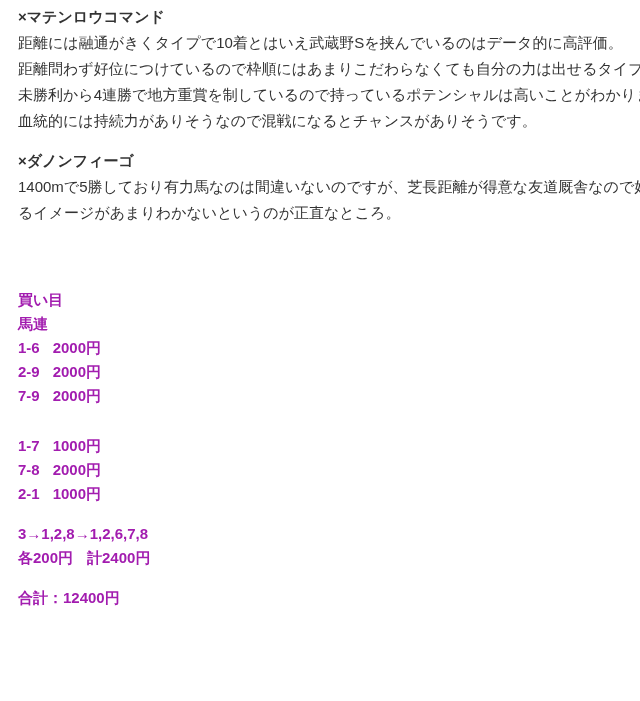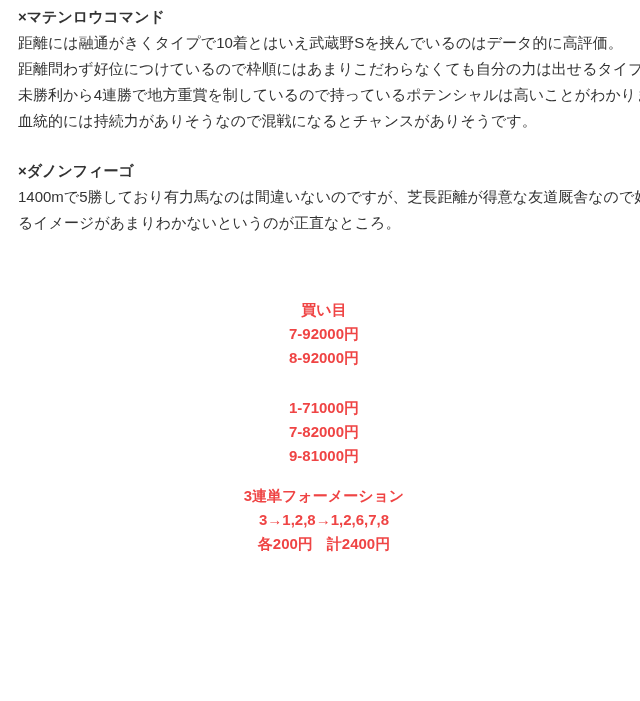--- a/index.html
+++ b/index.html
@@ -20,32 +20,32 @@
   p {
     margin: 0;
     font-size: 15px;
     line-height: 26px;
     white-space: nowrap;
   }
   .heading {
     font-weight: 700;
   }
   .section-2 {
-    margin-top: 24px;
+    margin-top: 14px;
   }
   .betting {
     margin-top: 62px;
-    color: #ef4444;
-    text-align: center;
+    color: #a21caf;
   }
   .betting p {
     line-height: 24px;
     font-weight: 700;
   }
   .bet-row span + span {
+    margin-left: 13px;
   }
   .pair span + span {
     margin-left: 14px;
     margin-top: 10px;
   }
   .spacer-26 { height: 26px; }
   .spacer-16 { height: 16px; }
 </style>
 </head>
 <body>
@@ -61,33 +61,35 @@
   </section>
 
   <section class="section-2">
     <p class="heading">×ダノンフィーゴ</p>
     <p>1400mで5勝しており有力馬なのは間違いないのですが、芝長距離が得意な友道厩舎なので好走す</p>
     <p>るイメージがあまりわかないというのが正直なところ。</p>
   </section>
 
   <section class="betting">
     <p>買い目</p>
+    <p>馬連</p>
 
+    <p class="bet-row"><span>1-6</span><span>2000円</span></p>
+    <p class="bet-row"><span>2-9</span><span>2000円</span></p>
     <p class="bet-row"><span>7-9</span><span>2000円</span></p>
-    <p class="bet-row"><span>8-9</span><span>2000円</span></p>
 
     <div class="spacer-26"></div>
 
     <p class="bet-row"><span>1-7</span><span>1000円</span></p>
     <p class="bet-row"><span>7-8</span><span>2000円</span></p>
-    <p class="bet-row"><span>9-8</span><span>1000円</span></p>
+    <p class="bet-row"><span>2-1</span><span>1000円</span></p>
 
     <div class="spacer-16"></div>
 
-    <p>3連単フォーメーション</p>
     <p>3→1,2,8→1,2,6,7,8</p>
     <p class="pair"><span>各200円</span><span>計2400円</span></p>
 
     <div class="spacer-16"></div>
 
+    <p>合計：12400円</p>
   </section>
 
 </div>
 
 </body></html>

